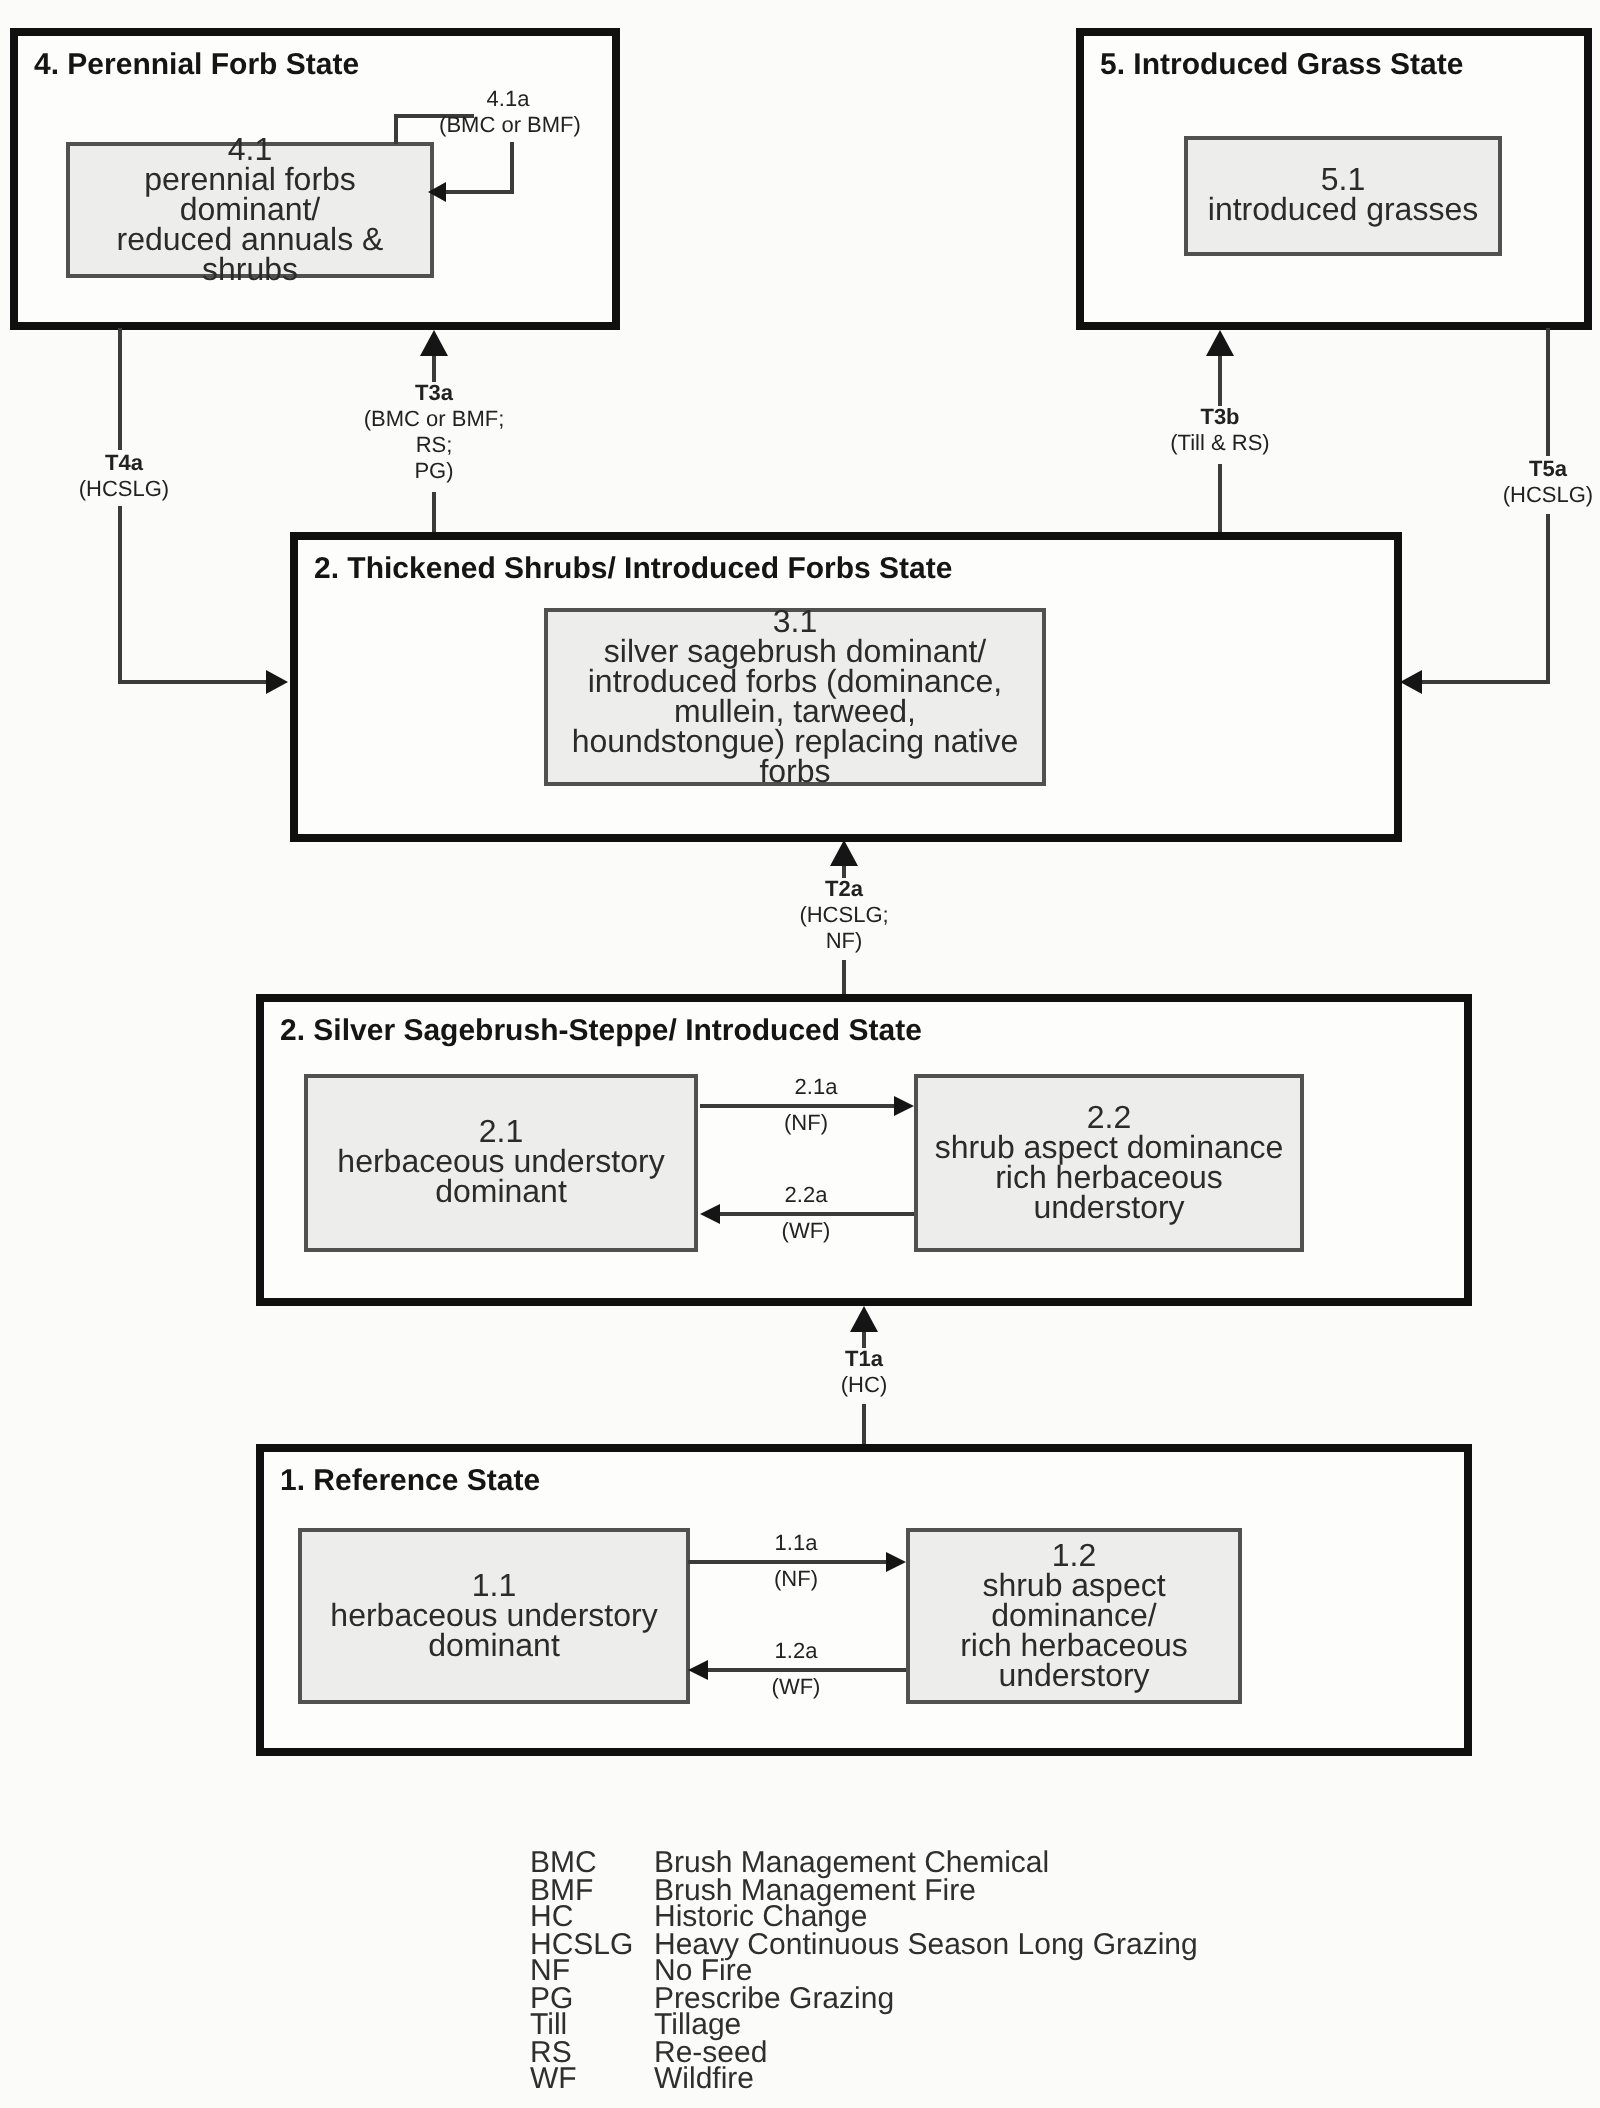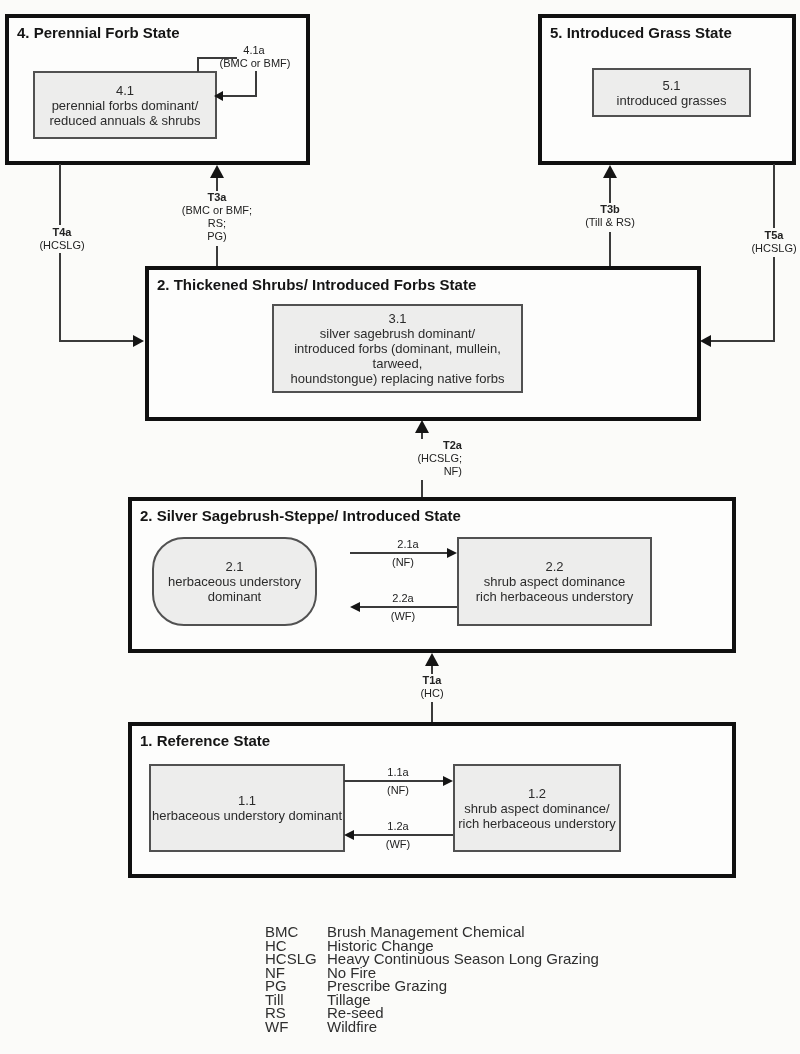--- a/index.html
+++ b/index.html
@@ -19,21 +19,21 @@
     border:4px solid var(--state-border); background:var(--state-fill);
   }
   .state-title{
     position:absolute; left:8px; top:6px;
     font-size:15px; font-weight:bold; color:#151515; white-space:nowrap;
   }
   .community{
     position:absolute; box-sizing:border-box;
     background:var(--community-fill); border:2px solid var(--community-border);
     display:flex; flex-direction:column; align-items:center; justify-content:center;
-    text-align:center; font-size:13px; line-height:15px; color:var(--text);
+    text-align:center; font-size:16px; line-height:15px; color:var(--text);
   }
   .ln{position:absolute; background:var(--line);}
   .lbl{
     position:absolute; text-align:center; font-size:11px; line-height:13px;
     color:#222; white-space:nowrap;
   }
   .lbl .tname{font-weight:bold;}
   .au{position:absolute; width:0; height:0;
       border-left:7px solid transparent; border-right:7px solid transparent;
       border-bottom:13px solid #151515;}
@@ -70,21 +70,21 @@
   <div class="ln" style="left:197px;top:57px;width:40px;height:2px;"></div>
   <div class="ln" style="left:255px;top:71px;width:2px;height:26px;"></div>
   <div class="ln" style="left:223px;top:95px;width:34px;height:2px;"></div>
   <div class="al xs" style="left:214px;top:91px;"></div>
   <div class="lbl" style="left:224px;top:44px;width:60px;">4.1a</div>
   <div class="lbl" style="left:211px;top:57px;width:88px;">(BMC or BMF)</div>
 
   <div class="state" style="left:538px;top:14px;width:258px;height:151px;">
     <div class="state-title">5. Introduced Grass State</div>
   </div>
-  <div class="community" style="left:592px;top:68px;width:159px;height:49px;">
+  <div class="community" style="left:592px;top:68px;width:159px;height:60px;">
     <div>5.1</div>
     <div>introduced grasses</div>
   </div>
 
   <div class="ln" style="left:59px;top:164px;width:2px;height:61px;"></div>
   <div class="ln" style="left:59px;top:253px;width:2px;height:89px;"></div>
   <div class="ln" style="left:59px;top:340px;width:76px;height:2px;"></div>
   <div class="ar" style="left:133px;top:335px;"></div>
   <div class="lbl" style="left:20px;top:226px;width:84px;">
     <div class="tname">T4a</div>
@@ -117,37 +117,37 @@
   <div class="ln" style="left:773px;top:257px;width:2px;height:85px;"></div>
   <div class="ln" style="left:711px;top:340px;width:64px;height:2px;"></div>
   <div class="al" style="left:700px;top:335px;"></div>
 
   <div class="state" style="left:145px;top:266px;width:556px;height:155px;">
     <div class="state-title">2. Thickened Shrubs/ Introduced Forbs State</div>
   </div>
   <div class="community" style="left:272px;top:304px;width:251px;height:89px;">
     <div>3.1</div>
     <div>silver sagebrush dominant/</div>
-    <div>introduced forbs (dominant, mullein, tarweed,</div>
+    <div>introduced forbs (dominance, mullein, tarweed,</div>
     <div>houndstongue) replacing native forbs</div>
   </div>
 
   <div class="au" style="left:415px;top:420px;"></div>
   <div class="ln" style="left:421px;top:433px;width:2px;height:6px;"></div>
-  <div class="lbl" style="left:382px;top:439px;width:80px;text-align:right;">
+  <div class="lbl" style="left:382px;top:439px;width:80px;">
     <div class="tname">T2a</div>
     <div>(HCSLG;</div>
     <div>NF)</div>
   </div>
   <div class="ln" style="left:421px;top:480px;width:2px;height:17px;"></div>
 
   <div class="state" style="left:128px;top:497px;width:608px;height:156px;">
     <div class="state-title">2. Silver Sagebrush-Steppe/ Introduced State</div>
   </div>
-  <div class="community" style="left:152px;top:537px;width:165px;height:89px;border-radius:32px;">
+  <div class="community" style="left:152px;top:537px;width:197px;height:89px;">
     <div>2.1</div>
     <div>herbaceous understory dominant</div>
   </div>
   <div class="community" style="left:457px;top:537px;width:195px;height:89px;">
     <div>2.2</div>
     <div>shrub aspect dominance</div>
     <div>rich herbaceous understory</div>
   </div>
 
   <div class="ln" style="left:350px;top:552px;width:97px;height:2px;"></div>
@@ -186,20 +186,21 @@
   <div class="lbl" style="left:368px;top:766px;width:60px;">1.1a</div>
   <div class="lbl" style="left:368px;top:784px;width:60px;">(NF)</div>
 
   <div class="al sm" style="left:344px;top:830px;"></div>
   <div class="ln" style="left:354px;top:834px;width:99px;height:2px;"></div>
   <div class="lbl" style="left:368px;top:820px;width:60px;">1.2a</div>
   <div class="lbl" style="left:368px;top:838px;width:60px;">(WF)</div>
 
   <div id="legend">
     <div class="legend-row"><span class="legend-abbr">BMC</span><span>Brush Management Chemical</span></div>
+    <div class="legend-row"><span class="legend-abbr">BMF</span><span>Brush Management Fire</span></div>
     <div class="legend-row"><span class="legend-abbr">HC</span><span>Historic Change</span></div>
     <div class="legend-row"><span class="legend-abbr">HCSLG</span><span>Heavy Continuous Season Long Grazing</span></div>
     <div class="legend-row"><span class="legend-abbr">NF</span><span>No Fire</span></div>
     <div class="legend-row"><span class="legend-abbr">PG</span><span>Prescribe Grazing</span></div>
     <div class="legend-row"><span class="legend-abbr">Till</span><span>Tillage</span></div>
     <div class="legend-row"><span class="legend-abbr">RS</span><span>Re-seed</span></div>
     <div class="legend-row"><span class="legend-abbr">WF</span><span>Wildfire</span></div>
   </div>
 
 </div>

